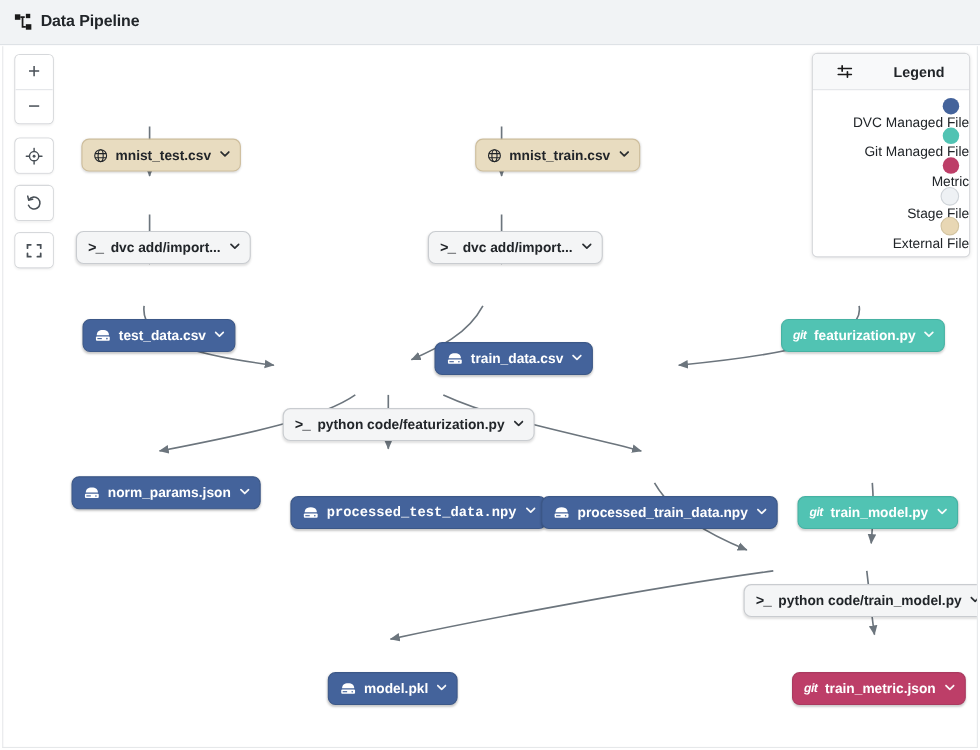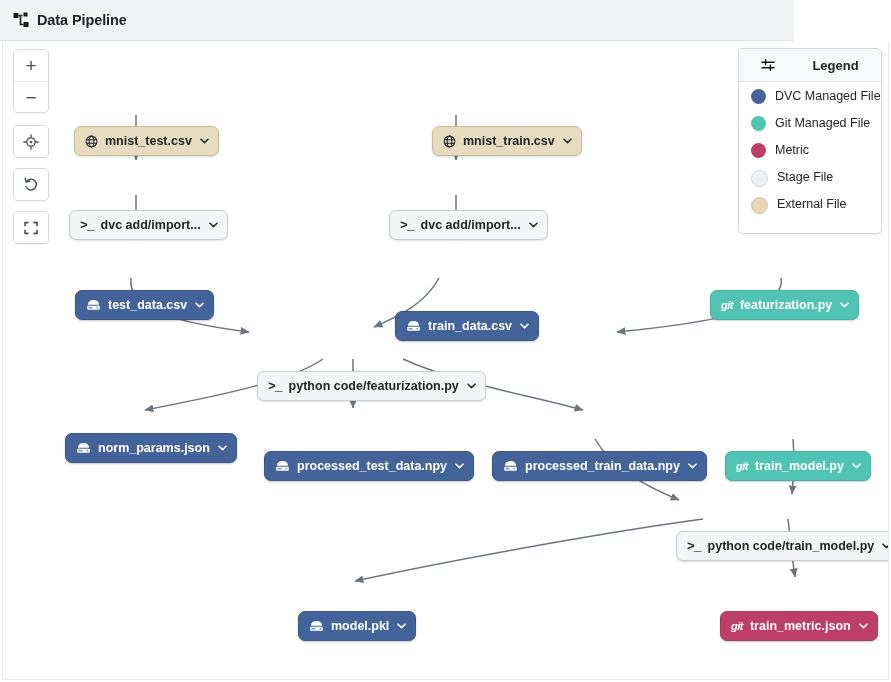--- a/index.html
+++ b/index.html
@@ -13,21 +13,21 @@
     width: 891px;
     height: 682px;
     overflow: hidden;
     background: #ffffff;
   }
 
   
   .header {
     position: absolute;
     left: 0; top: 0;
-    width: 794px;
+    width: 891px;
     height: 41px;
     background: #f1f3f5;
     border-bottom: 1px solid #dee2e6;
     display: flex;
     align-items: center;
     box-sizing: border-box;
     padding-left: 13px;
   }
   .header-icon {
     width: 17px; height: 17px;
@@ -124,23 +124,24 @@
   }
   .legend-title {
     font-size: 13px;
     font-weight: bold;
     color: #212529;
     padding-left: 31px;
   }
   .legend-body { padding: 7px 0 9px 0; }
   .legend-row {
     display: flex;
-    align-items: flex-start;
+    align-items: flex-end;
     height: 27px;
     padding-left: 12px;
+    flex-direction: column;
   }
   .legend-swatch {
     width: 15px; height: 15px;
     border-radius: 50%;
     margin-right: 9px;
     flex: none;
   }
   .legend-label {
     font-size: 12.5px;
     color: #212529;
@@ -436,21 +437,21 @@
               <rect x="1.2" y="7.4" width="13.6" height="4.2" rx="1"></rect>
               <rect x="2.6" y="9" width="4.4" height="1.1" fill="#44639b"></rect>
               <circle cx="12" cy="9.6" r="0.8" fill="#44639b"></circle>
             </svg>
           </span>
           <span>norm_params.json</span>
           <span class="caret"><svg width="9" height="6" viewBox="0 0 9 6" fill="none" stroke="currentColor" stroke-width="1.6" stroke-linecap="round" stroke-linejoin="round">
               <path d="M1 1.2 L4.5 4.6 L8 1.2"></path>
             </svg></span>
         </div>
-        <div class="node dvc" style="left: 261px; top: 409px;">
+        <div class="node dvc" style="left: 261px; top: 409px; font-family: Liberation Mono, monospace;">
           <span class="ico">
             <svg class="ico-db" viewBox="0 0 16 13" fill="#ffffff">
               <path d="M2 6.2 C2 3 4.2 1.2 8 1.2 C11.8 1.2 14 3 14 6.2 Z"></path>
               <rect x="1.2" y="7.4" width="13.6" height="4.2" rx="1"></rect>
               <rect x="2.6" y="9" width="4.4" height="1.1" fill="#44639b"></rect>
               <circle cx="12" cy="9.6" r="0.8" fill="#44639b"></circle>
             </svg>
           </span>
           <span>processed_test_data.npy</span>
           <span class="caret"><svg width="9" height="6" viewBox="0 0 9 6" fill="none" stroke="currentColor" stroke-width="1.6" stroke-linecap="round" stroke-linejoin="round">

